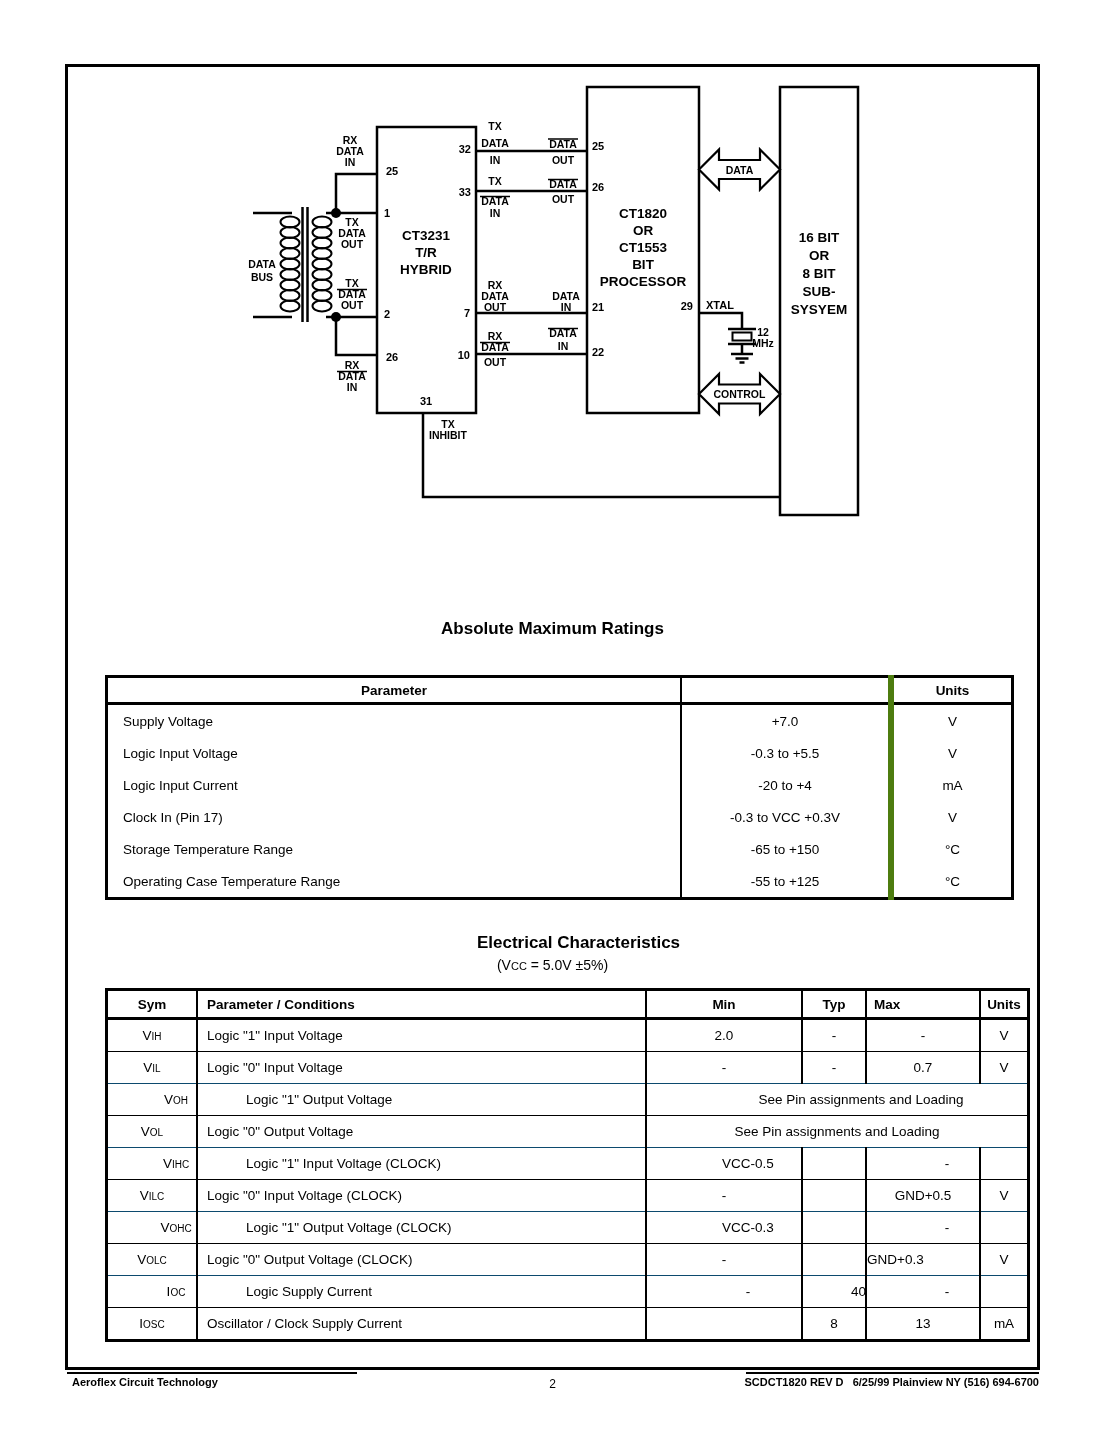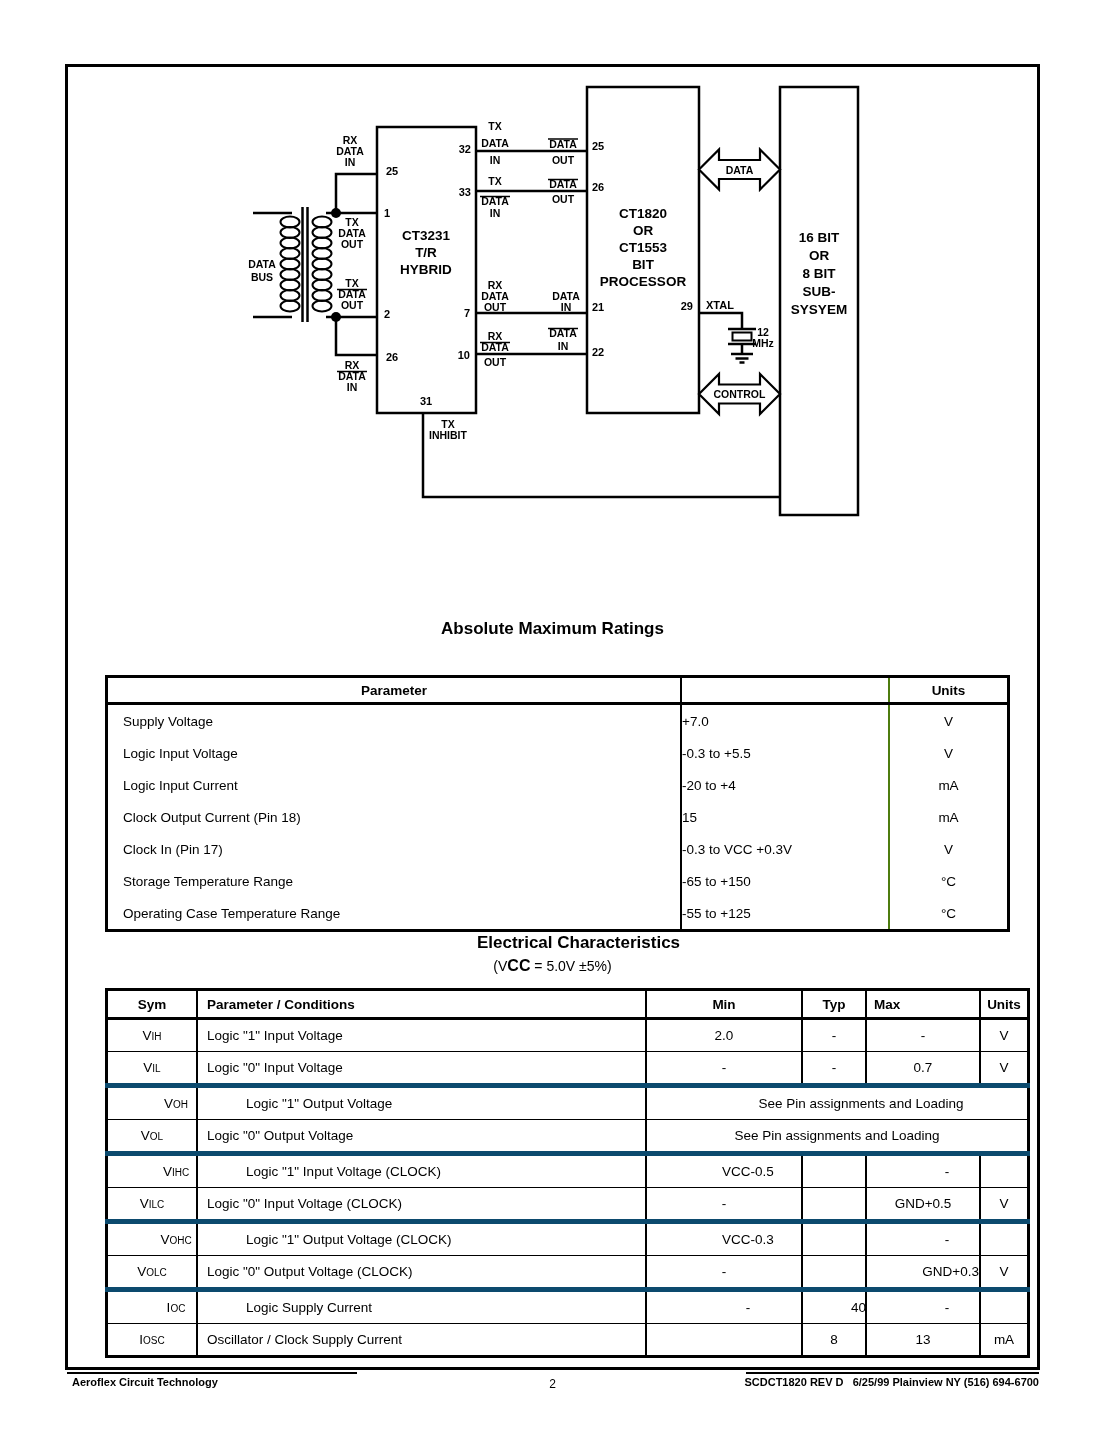--- a/index.html
+++ b/index.html
@@ -5,45 +5,45 @@
   html,body{margin:0;padding:0;background:#fff;}
   .page{position:relative;width:1105px;height:1430px;background:#fff;
         font-family:"Liberation Sans",sans-serif;color:#000;overflow:hidden;}
   .border-frame{position:absolute;left:65px;top:64px;width:969px;height:1300px;border:3px solid #000;}
   .diagram-svg{position:absolute;left:0;top:0;}
   .caption{position:absolute;left:0;top:552px;width:1105px;text-align:center;
            font-size:18px;font-weight:bold;letter-spacing:.2px;}
   .h-abs{position:absolute;left:0;top:619px;width:1105px;text-align:center;font-size:17px;font-weight:bold;}
   .h-elec{position:absolute;left:0;top:933px;width:1105px;text-align:center;font-size:17px;font-weight:bold;margin-left:26px;}
   .h-sub{position:absolute;left:0;top:957px;width:1105px;text-align:center;font-size:14px;}
-  .h-sub .vsub{font-size:16px;font-weight:bold;}
+  .h-sub .vsub{font-size:11px;}
   table{border-collapse:collapse;position:absolute;background:#fff;table-layout:fixed;}
   td,th{padding:0;font-size:13.5px;overflow:hidden;white-space:nowrap;}
   
   .t1{left:105px;top:675px;width:895px;border:3px solid #000;}
   .t1 th{height:24px;font-weight:bold;border-bottom:3px solid #000;}
   .t1 td{height:32px;}
   .t1 .c-param{width:572px;border-right:2px solid #000;text-align:left;padding-left:15px;}
   .t1 th.c-param{text-align:center;padding-left:0;margin-top:38px;}
-  .t1 .c-val{width:206px;border-right:2px solid #4d7c0f;}
+  .t1 .c-val{width:206px;border-right:6px solid #4d7c0f;text-align:center;}
   .t1 .c-units{width:117px;text-align:center;}
   
   .t2{left:105px;top:988px;width:893px;border:3px solid #000;}
   .t2 th{height:26px;font-weight:bold;border-bottom:3px solid #000;}
   .t2 td{height:31px;}
   .t2 .c-sym{width:88px;border-right:2px solid #000;text-align:center;}
   .t2 .c-par{width:438px;border-right:2px solid #000;text-align:left;padding-left:9px;}
   .t2 .c-min{width:154px;border-right:2px solid #000;text-align:center;}
   .t2 .c-typ{width:62px;border-right:2px solid #000;text-align:center;}
   .t2 .c-max{width:105px;border-right:2px solid #000;text-align:center;}
   .t2 th.c-max{text-align:left;padding-left:7px;}
   .t2 .c-units{width:46px;text-align:center;}
   .t2 .c-span{border-right:0;text-align:center;}
   .t2 tr.thin td{border-top:1.5px solid #000;}
-  .t2 tr.thick td{border-top:5px solid #0c4a6e;padding-left:48px;}
+  .t2 tr.thick td{border-top:1px solid #0c4a6e;padding-left:48px;}
   .sub{font-size:10px;margin-top:25px;}
   
   .f-line-l{position:absolute;left:67px;top:1372px;width:290px;height:2px;background:#000;}
   .f-left{position:absolute;left:72px;top:1376px;font-size:11px;font-weight:bold;}
   .f-page{position:absolute;left:0;top:1377px;width:1105px;text-align:center;font-size:12px;}
   .f-line-r{position:absolute;left:746px;top:1372px;width:293px;height:2px;background:#000;}
   .f-right{position:absolute;right:66px;top:1376px;font-size:11px;font-weight:bold;white-space:pre;}
   
   .lbl{font-size:10.5px;font-weight:bold;text-anchor:middle;}
   .pin{font-size:11px;font-weight:bold;}
@@ -260,25 +260,20 @@
       <td class="c-param">Logic Input Voltage</td>
           <td class="c-val">-0.3 to +5.5</td>
           <td class="c-units">V</td>
     </tr>
     <tr>
       <td class="c-param">Logic Input Current</td>
           <td class="c-val">-20 to +4</td>
           <td class="c-units">mA</td>
     </tr>
     <tr>
-      <td class="c-param">Clock Output Current (Pin 18)</td>
-          <td class="c-val">15</td>
-          <td class="c-units">mA</td>
-    </tr>
-    <tr>
       <td class="c-param">Clock In (Pin 17)</td>
           <td class="c-val">-0.3 to VCC +0.3V</td>
           <td class="c-units">V</td>
     </tr>
     <tr>
       <td class="c-param">Storage Temperature Range</td>
           <td class="c-val">-65 to +150</td>
           <td class="c-units">°C</td>
     </tr>
     <tr>
@@ -350,21 +345,21 @@
       <td class="c-min">VCC-0.3</td>
           <td class="c-typ"></td>
       <td class="c-max" style="text-align:center">-</td>
           <td class="c-units">V</td>
     </tr>
     <tr class="thin">
       <td class="c-sym"><span>V</span><span class="sub">OLC</span></td>
       <td class="c-par">Logic "0" Output Voltage (CLOCK)</td>
       <td class="c-min">-</td>
           <td class="c-typ"></td>
-      <td class="c-max" style="text-align:right">GND+0.3</td>
+      <td class="c-max" style="text-align:left">GND+0.3</td>
           <td class="c-units">V</td>
     </tr>
     <tr class="thick">
       <td class="c-sym"><span>I</span><span class="sub">OC</span></td>
       <td class="c-par">Logic Supply Current</td>
       <td class="c-min">-</td>
           <td class="c-typ">40</td>
       <td class="c-max" style="text-align:center">-</td>
           <td class="c-units">mA</td>
     </tr>

